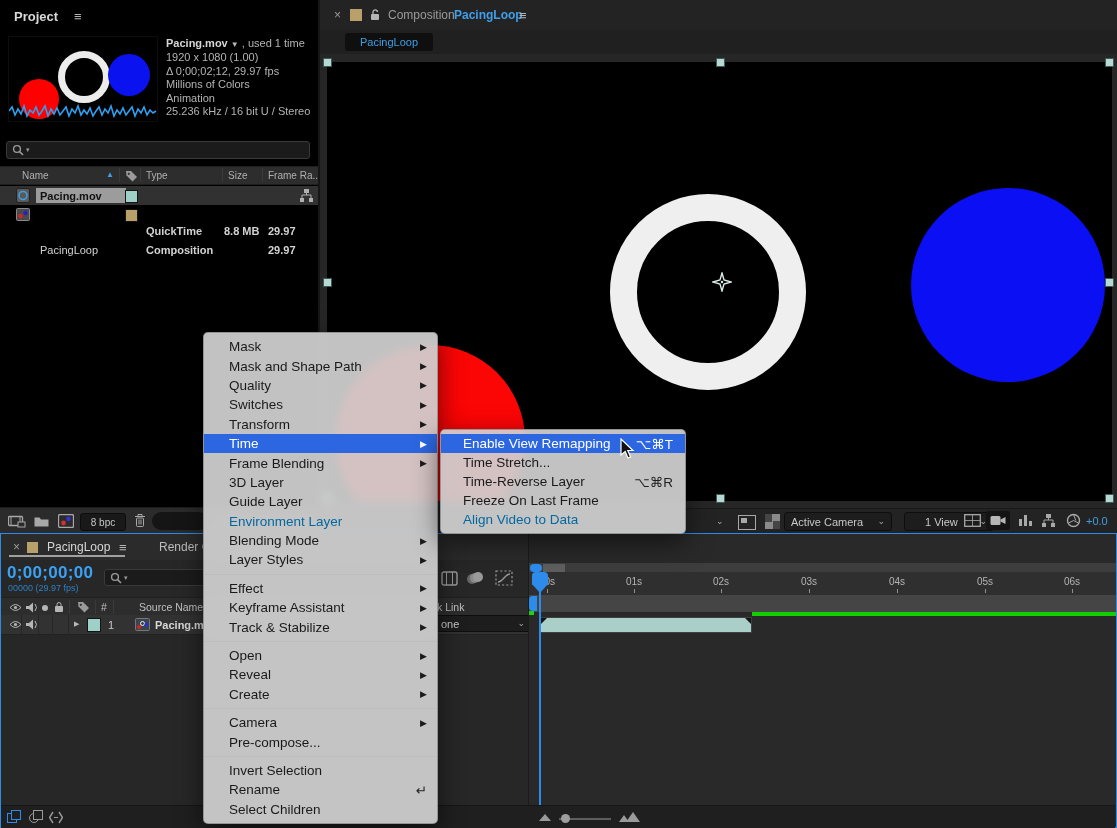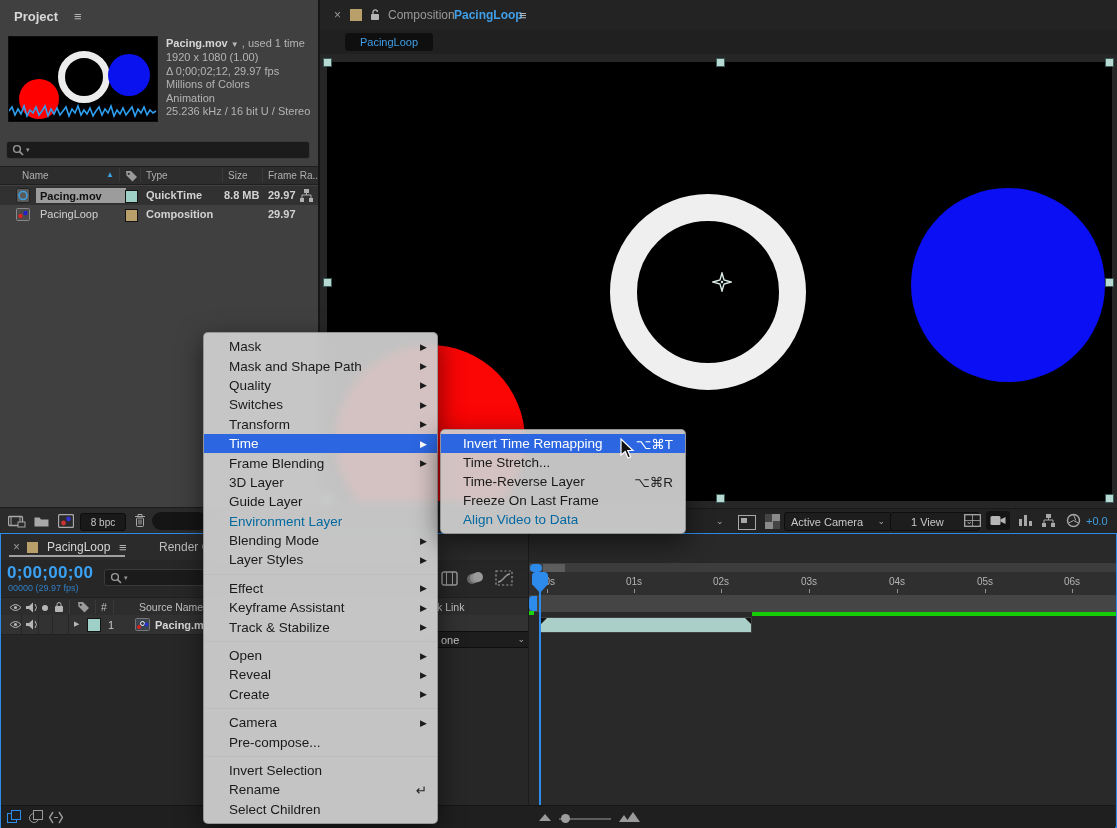--- a/index.html
+++ b/index.html
@@ -3,32 +3,32 @@
 <meta charset="utf-8">
 <style>
   html,body{margin:0;padding:0;background:#161616;}
   #app{position:relative;width:1117px;height:828px;background:#232323;overflow:hidden;
        font-family:"Liberation Sans",sans-serif;color:#c8c8c8;font-size:11px;
        -webkit-font-smoothing:antialiased;}
   .abs{position:absolute;}
   svg{display:block;}
 
   
-  .project-panel{left:0;top:0;width:318px;height:533px;background:#404040;}
+  .project-panel{left:0;top:0;width:318px;height:533px;background:#000000;}
   .panel-title{font-size:13px;font-weight:bold;color:#d8d8d8;}
   .hamburger{color:#b5b5b5;font-size:13px;}
   .thumb{background:#000;border:1px solid #0d0d0d;overflow:hidden;}
   .info-line{font-size:11px;color:#b4b4b4;line-height:13.4px;white-space:nowrap;}
   .searchbox{background:#1b1b1b;border:1px solid #3a3a3a;border-radius:3px;display:flex;align-items:center;padding:0 5px;gap:2px;}
   .thead{background:#2d2d2d;border-top:1px solid #1f1f1f;border-bottom:1px solid #1f1f1f;font-size:10px;color:#b0b0b0;}
   .vline{width:1px;background:#3a3a3a;}
   .row-sel{background:#313131;}
   .name-chip{background:#9c9c9c;color:#111;font-weight:bold;font-size:11px;display:flex;align-items:center;padding:0 4px;}
   .swatch{border:1px solid #141414;}
-  .cell{font-size:11px;color:#d2d2d2;white-space:nowrap;}
+  .cell{font-size:11px;color:#d2d2d2;white-space:nowrap;margin-top:36px;}
   .chip-btn{background:#191919;border:1px solid #0d0d0d;border-radius:3px;color:#c6c6c6;font-size:10px;display:flex;align-items:center;justify-content:center;}
   .pill{background:#151515;border-radius:9px;}
 
   
   .comp-tabbar{left:320px;top:0;width:797px;height:30px;background:#232323;border-bottom:1px solid #1a1a1a;}
   .comp-crumbs{left:320px;top:30px;width:797px;height:24px;background:#202020;border-bottom:1px solid #151515;}
   .crumb-chip{background:#0f0f0f;border-radius:3px;color:#3f9fe8;font-size:11px;display:flex;align-items:center;justify-content:center;}
   .viewer{left:320px;top:54px;width:797px;height:454px;background:#262626;}
   .canvas{left:7px;top:8px;width:785px;height:439px;background:#000;overflow:hidden;}
   .handle{width:7px;height:7px;background:#b7d9d3;border:1px solid #3c5a56;}
@@ -227,21 +227,21 @@
   <div class="abs comp-toolbar">
     <span class="abs chev" style="left:396px;top:8px;">⌄</span>
     <div class="abs" style="left:418px;top:6px;width:16px;height:13px;border:1.4px solid #a8a8a8;">
         <div style="width:6px;height:5px;background:#a8a8a8;margin:2px;"></div>
       </div>
     <div class="abs checker" style="left:445px;top:5px;width:15px;height:15px;"></div>
     <div class="abs dd" style="left:464px;top:3px;width:94px;height:17px;">
       <span>Active Camera</span>
       <span class="chev">⌄</span>
     </div>
-    <div class="abs dd" style="left:570px;top:3px;width:62px;height:17px;padding-left:20px;">
+    <div class="abs dd" style="left:584px;top:3px;width:62px;height:17px;padding-left:20px;">
       <span>1 View</span>
       <span class="chev">⌄</span>
     </div>
     <svg class="abs" style="left:644px;top:5px;" width="17" height="13">
         <rect x="0.7" y="0.7" width="15.6" height="11.6" fill="none" stroke="#a8a8a8" stroke-width="1.3"></rect>
         <path d="M8.5 0.7 v11.6 M0.7 6.5 h15.6" stroke="#a8a8a8" stroke-width="0.8"></path>
       </svg>
     <div class="abs" style="left:666px;top:2px;width:24px;height:19px;background:#141414;border-radius:3px;">
       <svg style="margin:4px auto;" width="16" height="11">
           <rect x="0.5" y="1" width="10" height="9" rx="1.5" fill="#b5b5b5"></rect>
@@ -342,21 +342,21 @@
     <span class="abs" style="left:73px;top:5px;font-size:7px;color:#b8b8b8;">▶</span>
     <div class="abs swatch" style="left:86px;top:3px;width:12px;height:12px;background:#9ed0c8;"></div>
     <span class="abs" style="left:107px;top:4px;color:#c9c9c9;">1</span>
     <svg class="abs" style="left:134px;top:3px;" width="15" height="13">
         <rect x="0.5" y="0.5" width="14" height="12" rx="1" fill="#3c4450" stroke="#777"></rect>
         <circle cx="4" cy="9" r="2" fill="#d22"></circle>
         <circle cx="7.5" cy="5.5" r="2" fill="none" stroke="#eee"></circle>
         <circle cx="11.5" cy="6.5" r="2" fill="#23c"></circle>
       </svg>
     <span class="abs" style="left:154px;top:4px;width:49px;overflow:hidden;white-space:nowrap;color:#d8d8d8;font-weight:bold;">Pacing.mo</span>
-    <div class="abs dd" style="left:433px;top:16px;width:84px;height:15px;gap:40px;">
+    <div class="abs dd" style="left:433px;top:0;width:84px;height:15px;gap:40px;">
       <span>one</span>
       <span class="chev">⌄</span>
     </div>
   </div>
 
   <div class="abs" style="left:528px;top:534px;width:588px;height:271px;background:#292929;"></div>
   <div class="abs" style="left:528px;top:534px;width:1px;height:271px;background:#1b1b1b;"></div>
 
   <div class="abs navstrip" style="left:529px;top:563px;width:587px;height:9px;">
     <div class="abs" style="left:1px;top:0.5px;width:12px;height:8px;border-radius:4px;background:#2d8ceb;"></div>
@@ -503,21 +503,21 @@
         <span>Rename</span>
         <span class="sc">↵</span>
       </div>
     <div class="mi">
         <span>Select Children</span>
       </div>
   </div>
 
   <div class="abs menu submenu" style="left:440px;top:429px;width:246px;box-sizing:border-box;">
     <div class="mi hl">
-        <span>Invert Time Remapping</span>
+        <span>Enable View Remapping</span>
         <span class="sc">⌥⌘T</span>
       </div>
     <div class="mi">
         <span>Time Stretch...</span>
       </div>
     <div class="mi">
         <span>Time-Reverse Layer</span>
         <span class="sc">⌥⌘R</span>
       </div>
     <div class="mi">

